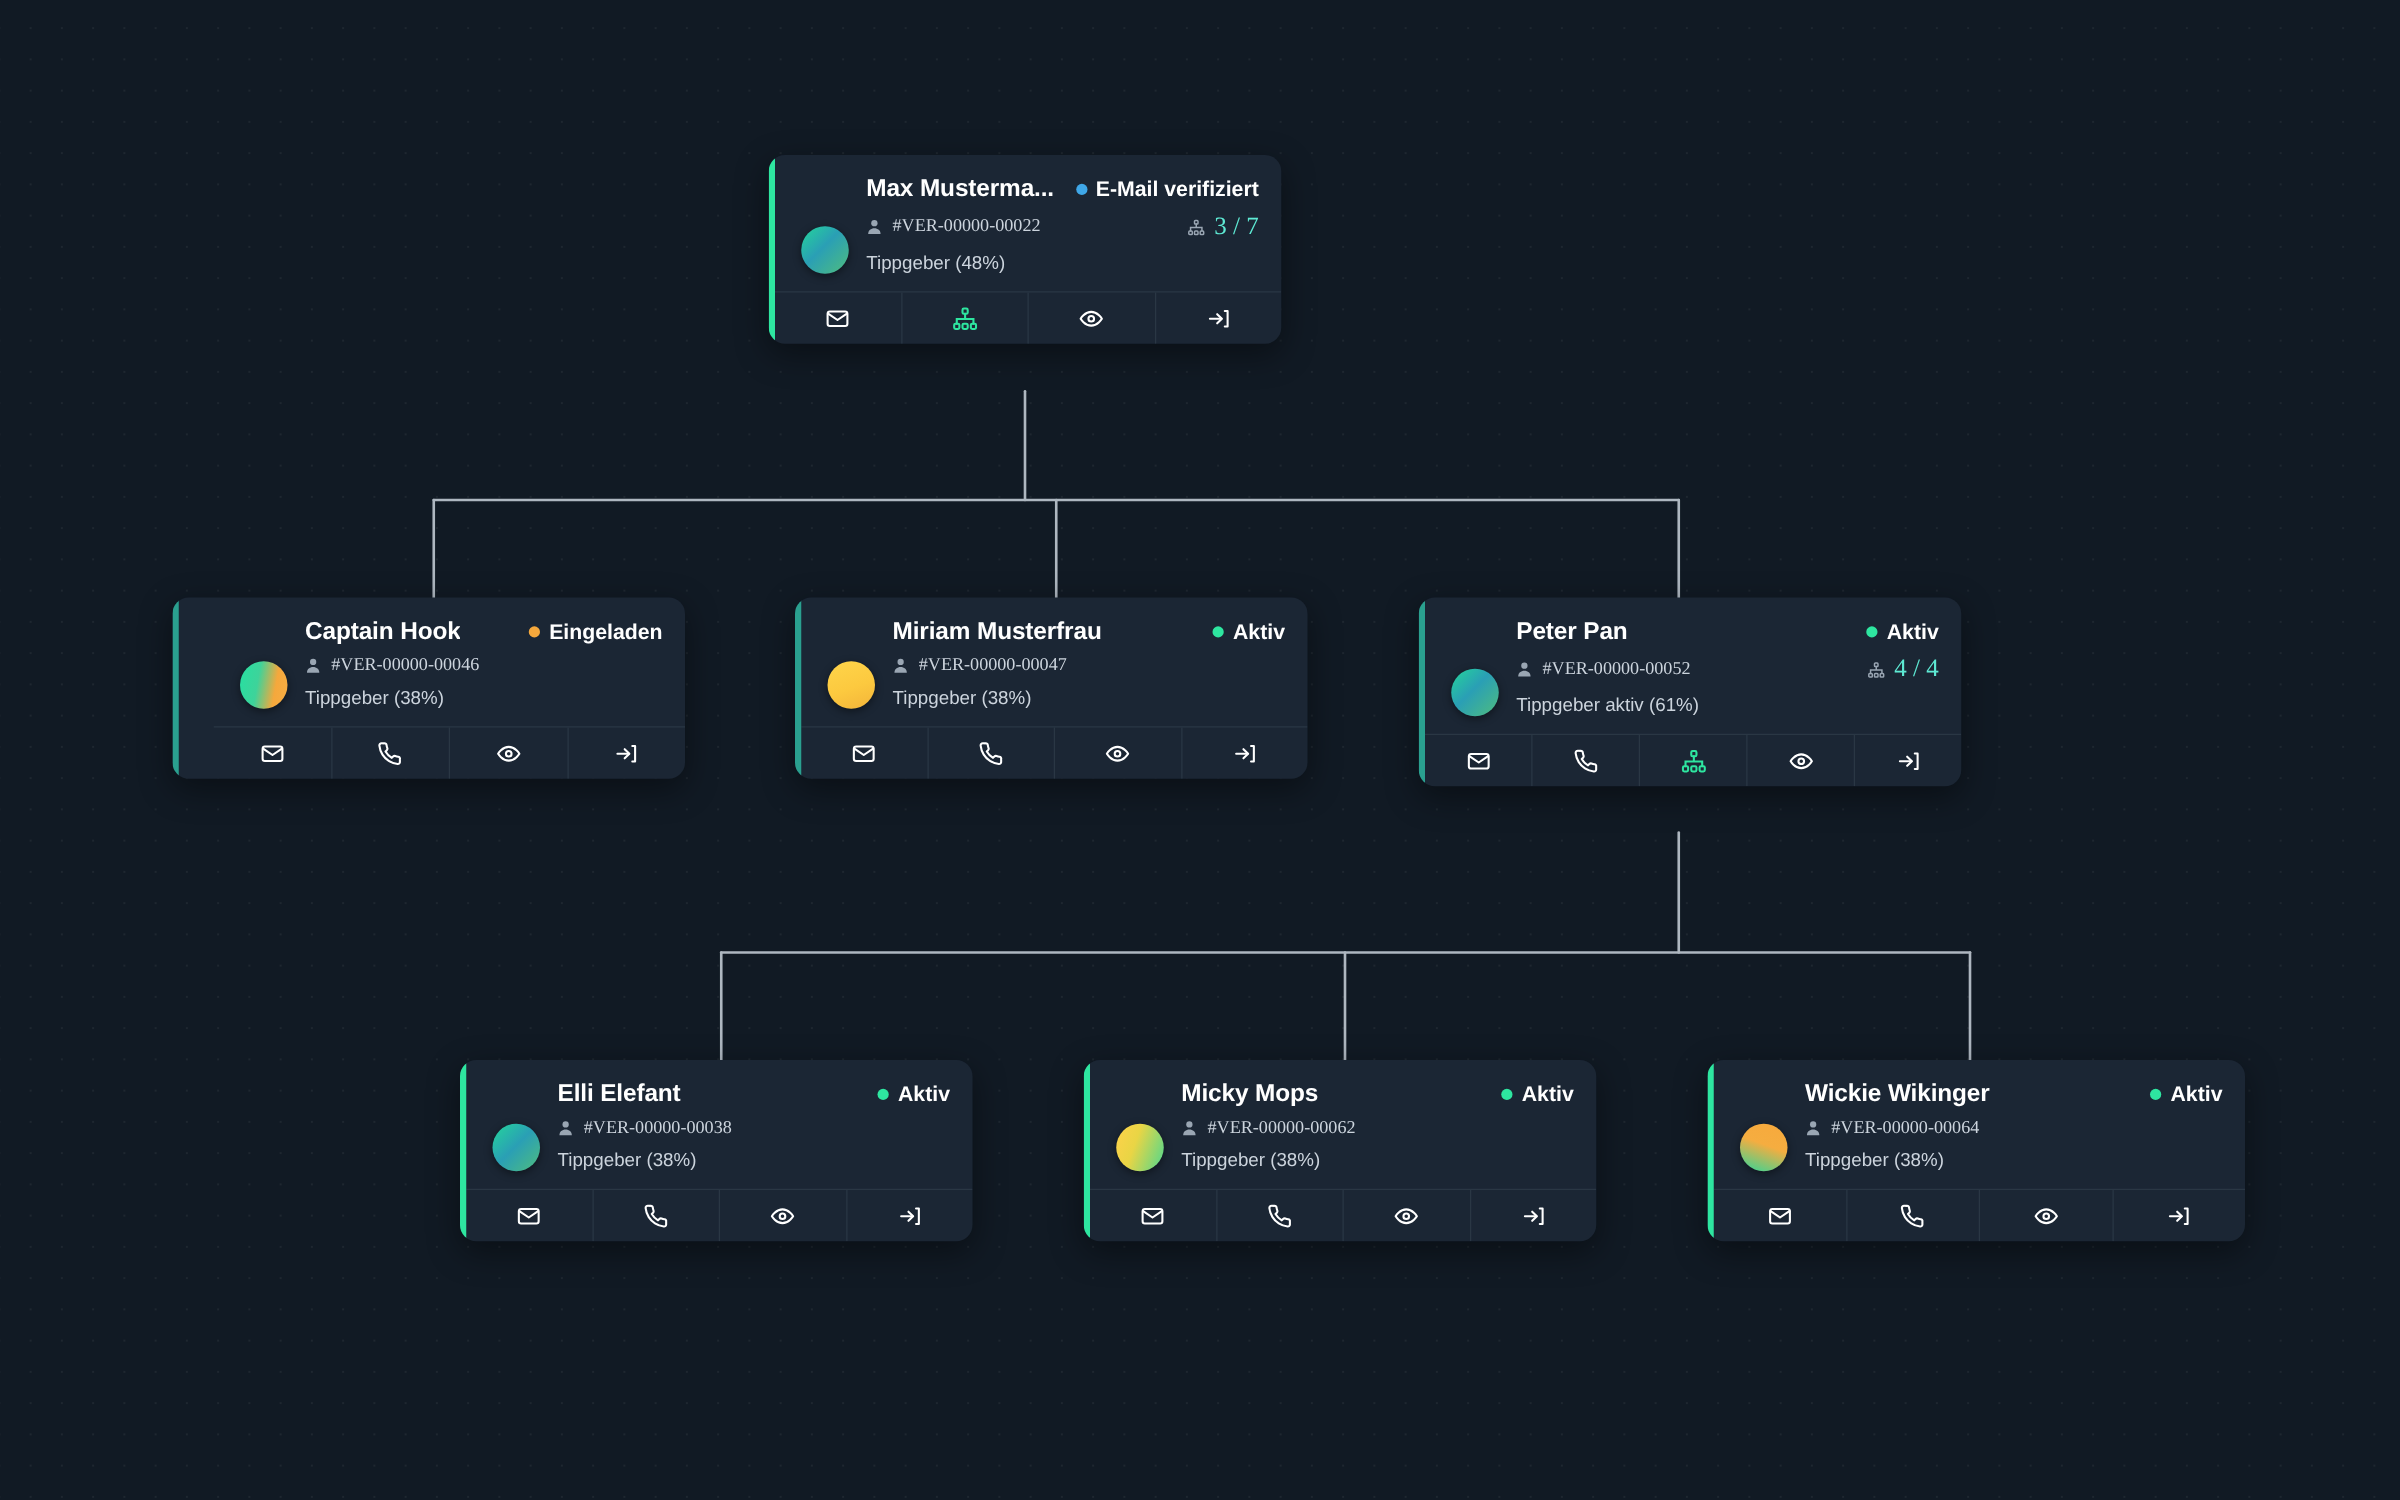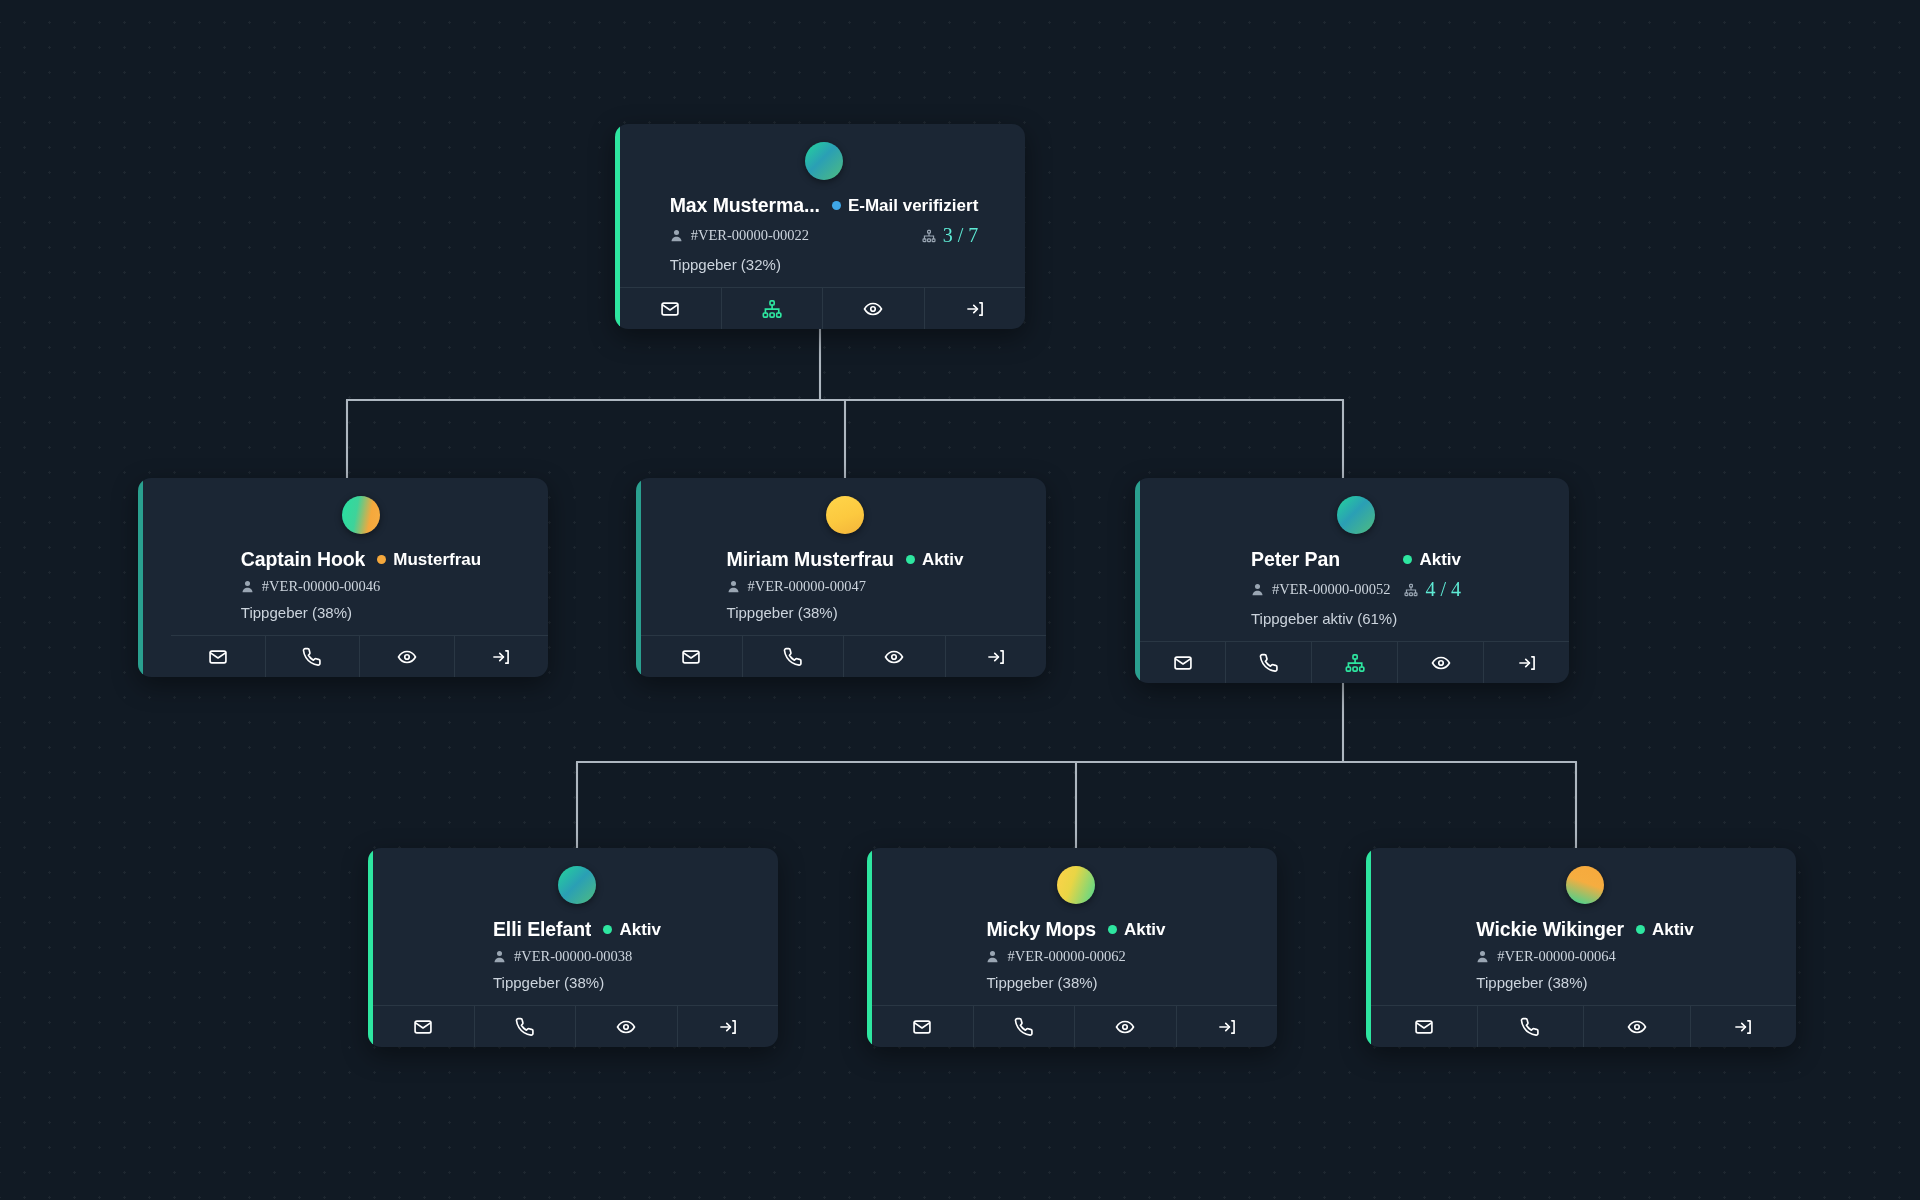--- a/index.html
+++ b/index.html
@@ -56,23 +56,22 @@
     position: absolute;
     left: 0; top: 0; bottom: 0;
     width: 5px;
     border-radius: 13px 0 0 13px;
     background: var(--accent, #2ee6a0);
   }
 
   .card-body {
     padding: 16px 18px 14px 26px;
     display: flex;
-    align-items: center;
+    align-items: flex-end;
     gap: 14px;
-    flex-direction: column;
   }
 
   .avatar {
     width: 38px;
     height: 38px;
     border-radius: 50%;
     flex: 0 0 38px;
     margin-top: 2px;
     box-shadow: 0 2px 7px rgba(0,0,0,0.45);
   }
@@ -220,21 +219,21 @@
             <svg class="icon-inline" width="14" height="14" viewBox="0 0 20 20" fill="none" stroke="#9aa6b3" stroke-width="1.7" stroke-linecap="round">
               <rect x="8" y="2" width="4" height="4" rx="1"></rect>
               <rect x="1.5" y="14" width="4" height="4" rx="1"></rect>
               <rect x="8" y="14" width="4" height="4" rx="1"></rect>
               <rect x="14.5" y="14" width="4" height="4" rx="1"></rect>
               <path d="M10 6v4M3.5 14v-4h13v4"></path>
             </svg>
             <span>3 / 7</span>
           </div>
         </div>
-        <div class="role">Tippgeber (32%)</div>
+        <div class="role">Tippgeber (48%)</div>
       </div>
     </div>
     <div class="actions">
       <div class="action">
         <svg width="20" height="20" viewBox="0 0 24 24" fill="none" stroke="currentColor" stroke-width="2" stroke-linejoin="round" stroke-linecap="round">
           <rect x="2.5" y="5" width="19" height="14" rx="2.2"></rect>
             <path d="M3 7l9 6.2L21 7"></path>
         </svg>
       </div>
       <div class="action active">
@@ -263,21 +262,21 @@
   </div>
 
   <div class="node" id="node-hook" style="left:138px; top:478px; width:410px;padding-left:28px; --accent:#2aa08f;">
     <div class="card-body">
       <div class="avatar" style="background:linear-gradient(100deg,#26e0a2 0%,#3ed39a 38%,#f5a83c 72%,#f7ae44 100%);"></div>
       <div class="card-main">
         <div class="row-top">
           <div class="person-name">Captain Hook</div>
           <div class="status">
             <span class="status-dot" style="background:#f5a83c;"></span>
-            <span>Musterfrau</span>
+            <span>Eingeladen</span>
           </div>
         </div>
         <div class="row-mid">
           <div class="ref">
             <svg class="icon-inline" width="13" height="13" viewBox="0 0 16 16" fill="#9aa6b3">
               <circle cx="8" cy="4.4" r="3.1"></circle>
                 <path d="M1.9 15c0-3.4 2.7-5.6 6.1-5.6s6.1 2.2 6.1 5.6z"></path>
             </svg>
             <span>#VER-00000-00046</span>
           </div>

